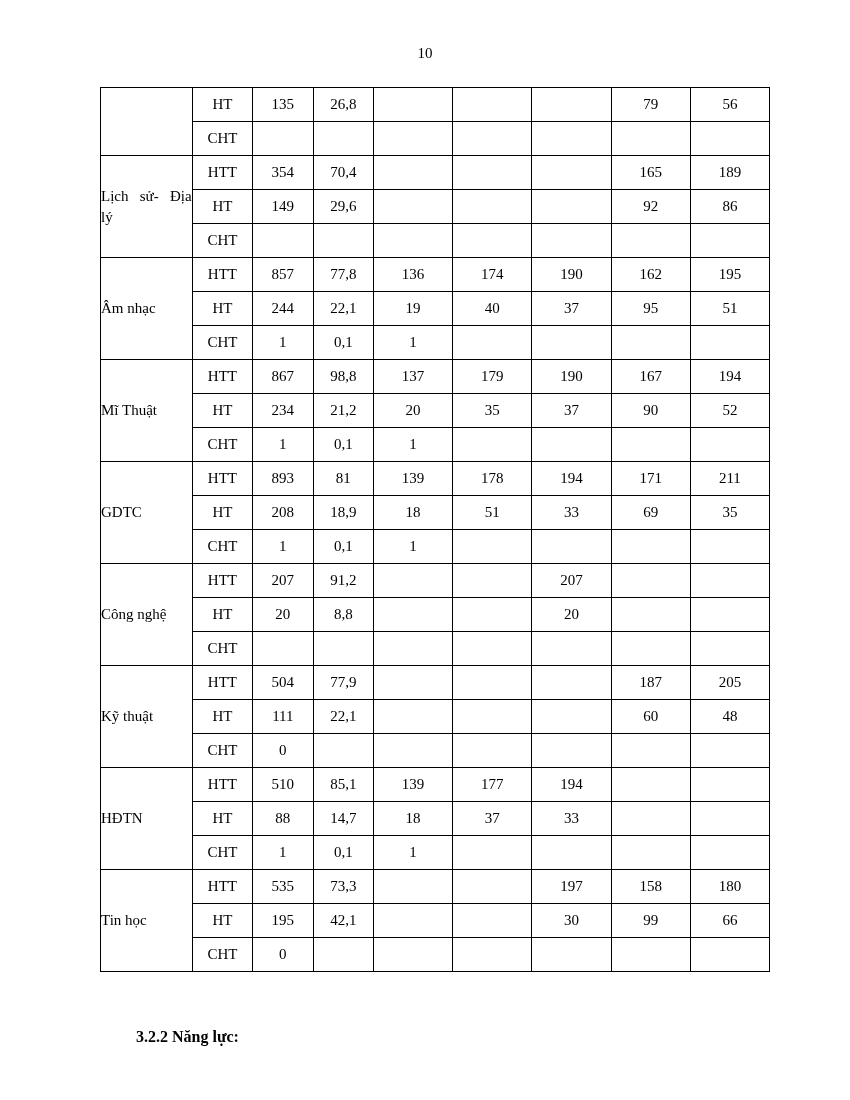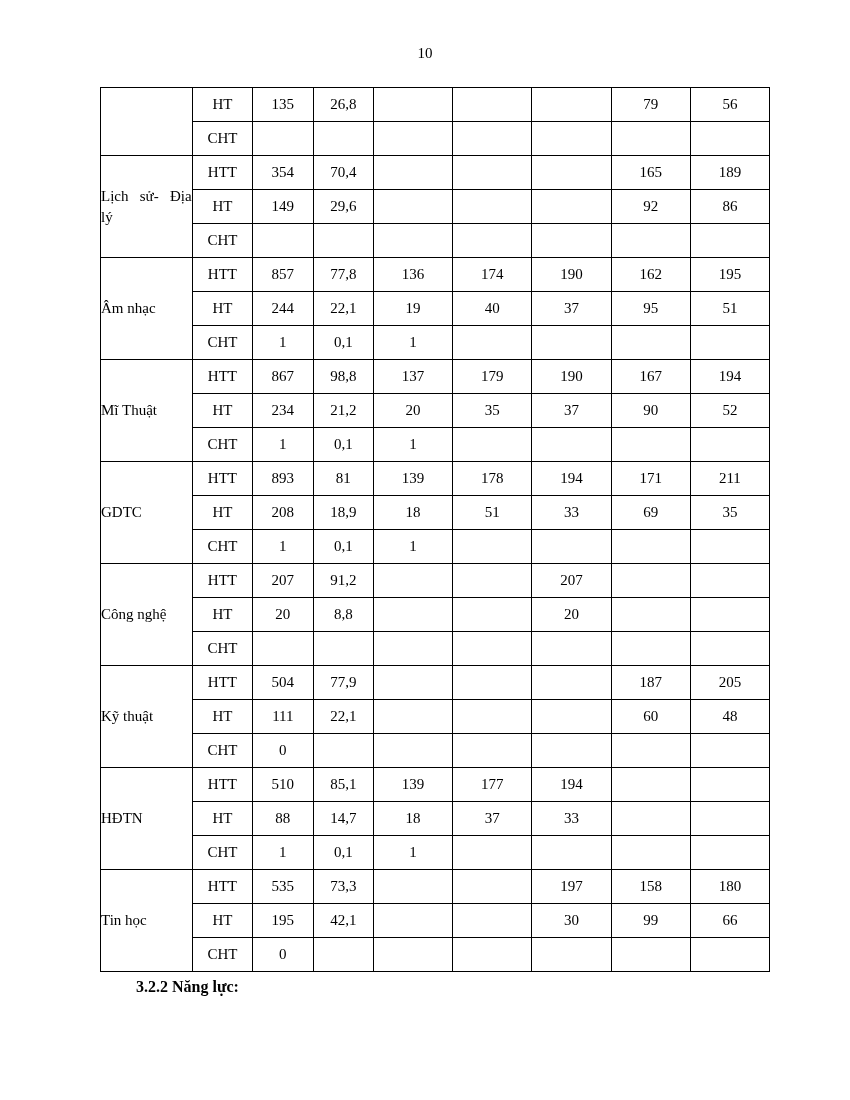--- a/index.html
+++ b/index.html
@@ -71,21 +71,21 @@
   .col-n       { width: 58px; }
   .col-pct     { width: 58px; }
   .col-c1      { width: 76px; }
   .col-c2      { width: 76px; }
   .col-c3      { width: 76px; }
   .col-c4      { width: 76px; }
   .col-c5      { width: 76px; }
 
   .section-heading {
     position: absolute;
-    top: 978px;
+    top: 1028px;
     left: 136px;
     font-size: 16px;
     font-weight: bold;
     font-family: "Liberation Serif", serif;
   }
 </style>
 </head>
 <body>
 
 <div class="page">

